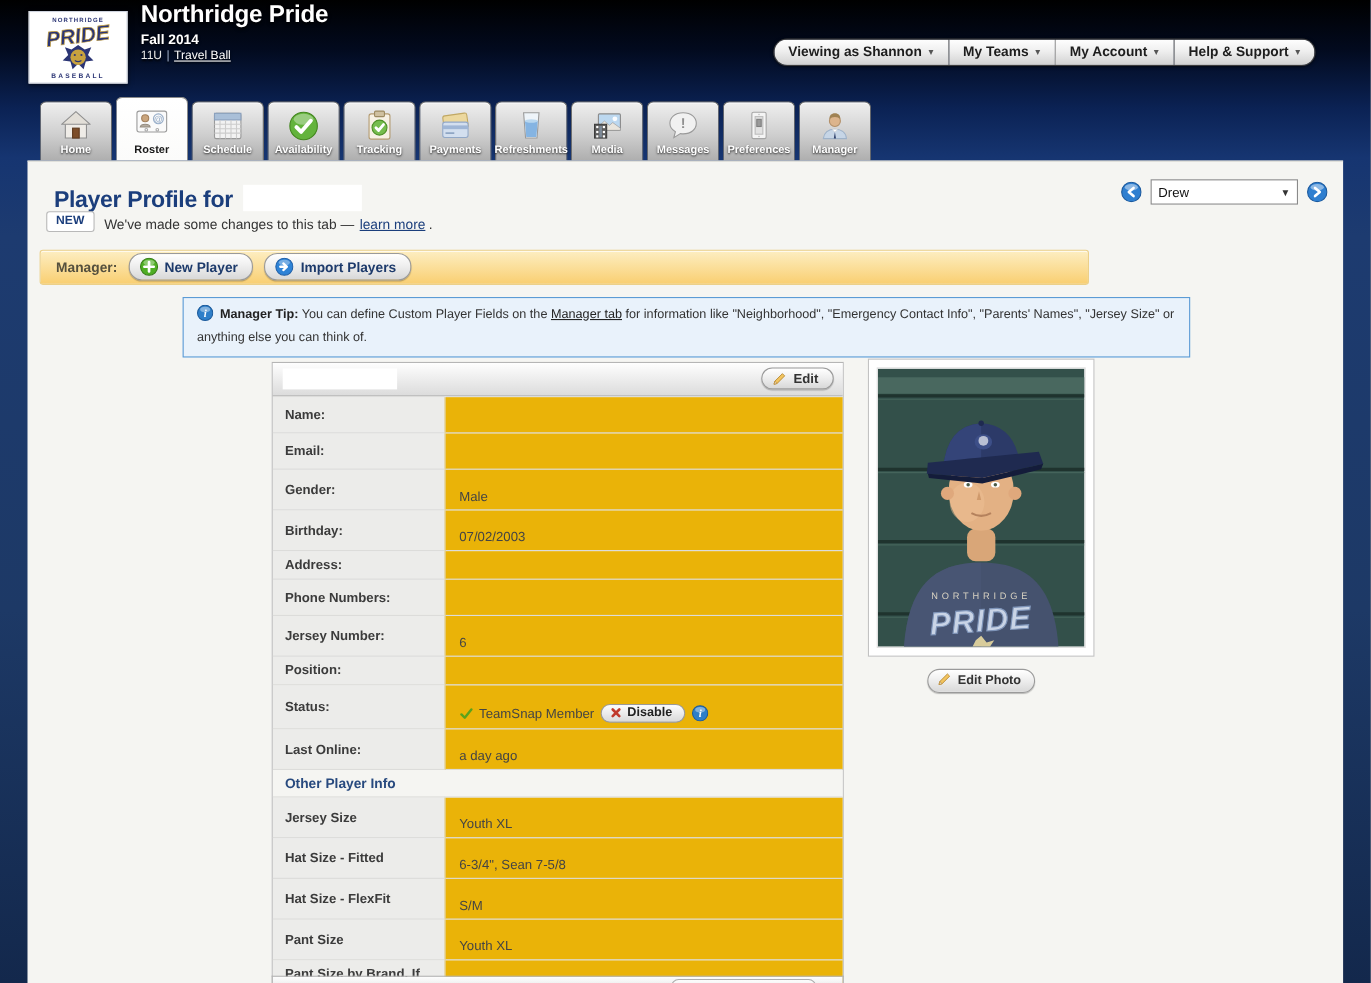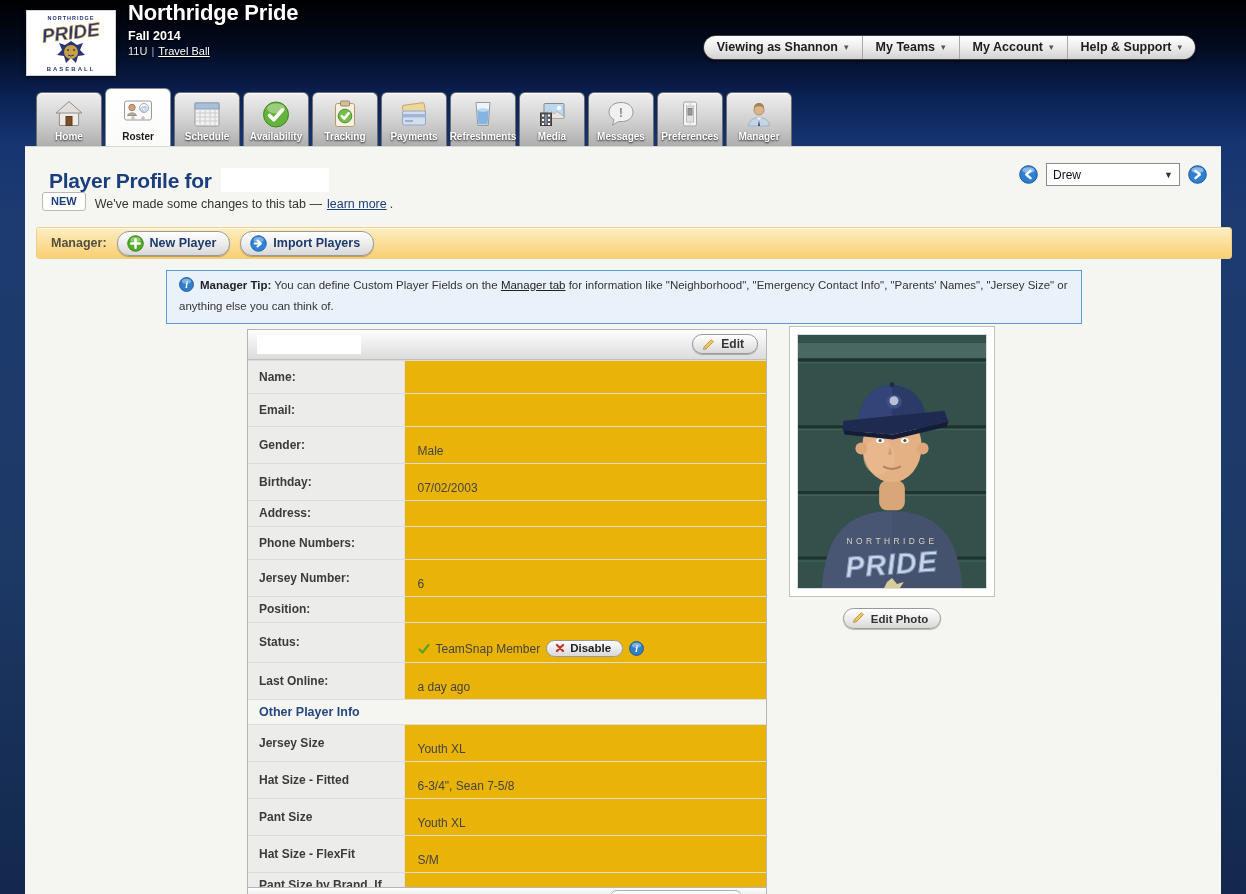--- a/index.html
+++ b/index.html
@@ -35,21 +35,21 @@
   .player-nav{position:absolute;right:14px;top:16px;display:flex;align-items:center;gap:8px;}
   .nav-circle{border:none;background:none;padding:0;width:19px;height:19px;cursor:pointer;}
   .nav-circle svg{display:block;}
   .select{display:flex;align-items:center;width:132px;height:21px;background:#fff;border:1px solid #8a8a8a;cursor:pointer;}
   .select-value{flex:1;font-size:12px;color:#111;padding-left:6px;}
   .select-caret{font-size:9px;color:#333;padding:0 6px;}
   .new-row{position:absolute;left:17px;top:45px;display:flex;align-items:flex-end;font-size:12.5px;color:#333;}
   .new-badge{background:#fff;border:1px solid #b9b9b9;border-radius:3px;padding:2px 8px 3px;font-size:11px;font-weight:bold;color:#1b3e7c;margin-right:9px;}
   .new-row a{color:#1b3e7c;text-decoration:underline;cursor:pointer;margin:0 3px 0 5px;}
   
-  .manager-bar{position:absolute;left:11px;top:80px;width:1196px;height:32px;border-radius:3px;background:linear-gradient(#fdeec2,#f9cf72);border:1px solid #ecd089;box-shadow:inset 0 1px 0 rgba(255,255,255,.7);display:flex;align-items:center;padding-left:14px;box-sizing:border-box;}
+  .manager-bar{position:absolute;left:11px;top:80px;width:954px;height:32px;border-radius:3px;background:linear-gradient(#fdeec2,#f9cf72);border:1px solid #ecd089;box-shadow:inset 0 1px 0 rgba(255,255,255,.7);display:flex;align-items:center;padding-left:14px;box-sizing:border-box;}
   .manager-label{font-size:12.5px;font-weight:bold;color:#55503e;margin-right:10px;}
   .pill-btn{display:inline-flex;align-items:center;gap:6px;background:linear-gradient(#ffffff,#ededed 50%,#d8d8d8);border:1px solid #9a9a9a;border-radius:12px;padding:3px 13px 3px 9px;font-family:inherit;font-size:12.5px;font-weight:bold;color:#1d3a6b;cursor:pointer;box-shadow:0 1px 1px rgba(0,0,0,.25);}
   .mgr-btn{margin-right:10px;}
   .btn-icon svg{display:block;}
   
   .tip-box{position:absolute;left:141px;top:123px;width:892px;background:#e9f2fb;border:1px solid #5b9bd5;padding:6px 10px 7px 12px;font-size:11.5px;color:#333;line-height:1.55;}
   .tip-box .i{display:inline-block;vertical-align:-3px;margin-right:6px;}
   .tip-box b{color:#222;}
   .tip-box a{color:#222;text-decoration:underline;cursor:pointer;}
   
@@ -403,26 +403,26 @@
             </tr>
             <tr>
               <td class="label-cell">Jersey Size</td>
               <td class="value-cell">Youth XL</td>
             </tr>
             <tr>
               <td class="label-cell">Hat Size - Fitted</td>
               <td class="value-cell">6-3/4", Sean 7-5/8</td>
             </tr>
             <tr>
+              <td class="label-cell">Hat Size - FlexFit</td>
+              <td class="value-cell">S/M</td>
+            </tr>
+            <tr>
               <td class="label-cell">Pant Size</td>
               <td class="value-cell">Youth XL</td>
-            </tr>
-            <tr>
-              <td class="label-cell">Hat Size - FlexFit</td>
-              <td class="value-cell">S/M</td>
             </tr>
             <tr>
               <td class="label-cell tall">Pant Size by Brand, If Needed</td>
               <td class="value-cell"></td>
             </tr>
             <tr>
               <td class="label-cell">Dri-fit Size</td>
               <td class="value-cell"></td>
             </tr>
             <tr>

